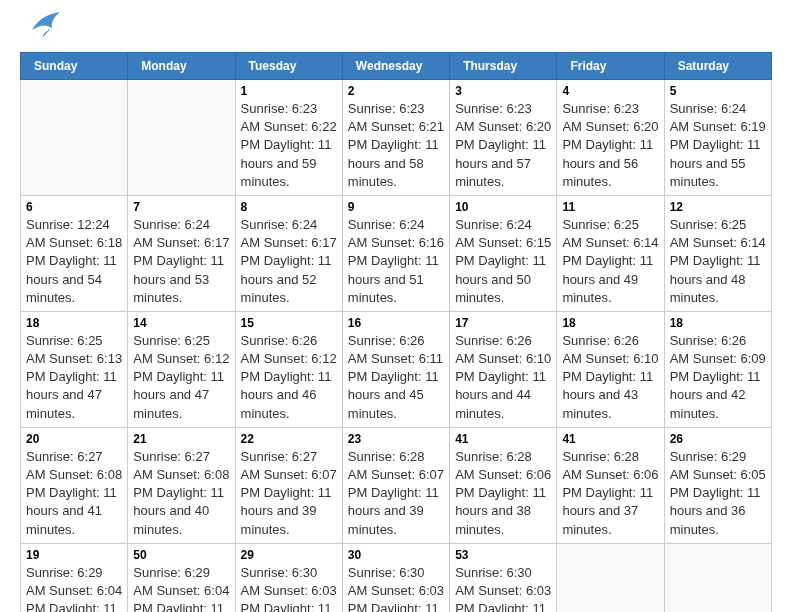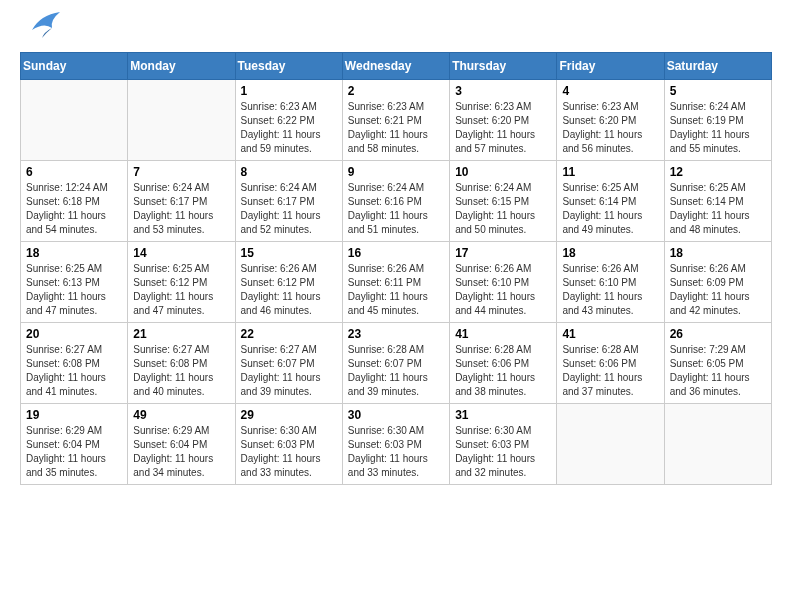--- a/index.html
+++ b/index.html
@@ -43,21 +43,21 @@
     }
     .calendar {
       width: 100%;
       border-collapse: collapse;
       font-size: 11px;
     }
     .calendar th {
       background-color: #3a7dbf;
       color: #fff;
       text-align: left;
-      padding: 6px 2px;
+      padding: 6px 13px;
       font-weight: bold;
       font-size: 12px;
       border: 1px solid #2a6aaa;
     }
     .calendar td {
       border: 1px solid #ccc;
       vertical-align: top;
       padding: 4px 5px;
       width: 107px;
       min-height: 85px;
@@ -66,21 +66,21 @@
     .calendar td.empty {
       background: #f9f9f9;
     }
     .day-num {
       font-weight: bold;
       font-size: 12px;
       margin-bottom: 2px;
       display: block;
     }
     .day-info {
-      font-size: 10px;
+      font-size: 13px;
       color: #333;
       line-height: 1.4;
     }
   </style>
 </head>
 <body>
 
 <div class="header">
   <div class="logo">
     <div style="display:flex; align-items:center;">
@@ -266,52 +266,52 @@
 Daylight: 11 hours and 38 minutes.</div>
         </td>
         <td>
           <span class="day-num">41</span>
           <div class="day-info">Sunrise: 6:28 AM
 Sunset: 6:06 PM
 Daylight: 11 hours and 37 minutes.</div>
         </td>
         <td>
           <span class="day-num">26</span>
-          <div class="day-info">Sunrise: 7:29 AM
+          <div class="day-info">Sunrise: 6:29 AM
 Sunset: 6:05 PM
 Daylight: 11 hours and 36 minutes.</div>
         </td>
       </tr>
       <tr>
         <td>
           <span class="day-num">19</span>
           <div class="day-info">Sunrise: 6:29 AM
 Sunset: 6:04 PM
 Daylight: 11 hours and 35 minutes.</div>
         </td>
         <td>
-          <span class="day-num">49</span>
+          <span class="day-num">50</span>
           <div class="day-info">Sunrise: 6:29 AM
 Sunset: 6:04 PM
 Daylight: 11 hours and 34 minutes.</div>
         </td>
         <td>
           <span class="day-num">29</span>
           <div class="day-info">Sunrise: 6:30 AM
 Sunset: 6:03 PM
 Daylight: 11 hours and 33 minutes.</div>
         </td>
         <td>
           <span class="day-num">30</span>
           <div class="day-info">Sunrise: 6:30 AM
 Sunset: 6:03 PM
 Daylight: 11 hours and 33 minutes.</div>
         </td>
         <td>
-          <span class="day-num">31</span>
+          <span class="day-num">53</span>
           <div class="day-info">Sunrise: 6:30 AM
 Sunset: 6:03 PM
 Daylight: 11 hours and 32 minutes.</div>
         </td>
         <td class="empty"></td>
         <td class="empty"></td>
       </tr>
     </tbody>
 </table>
 

